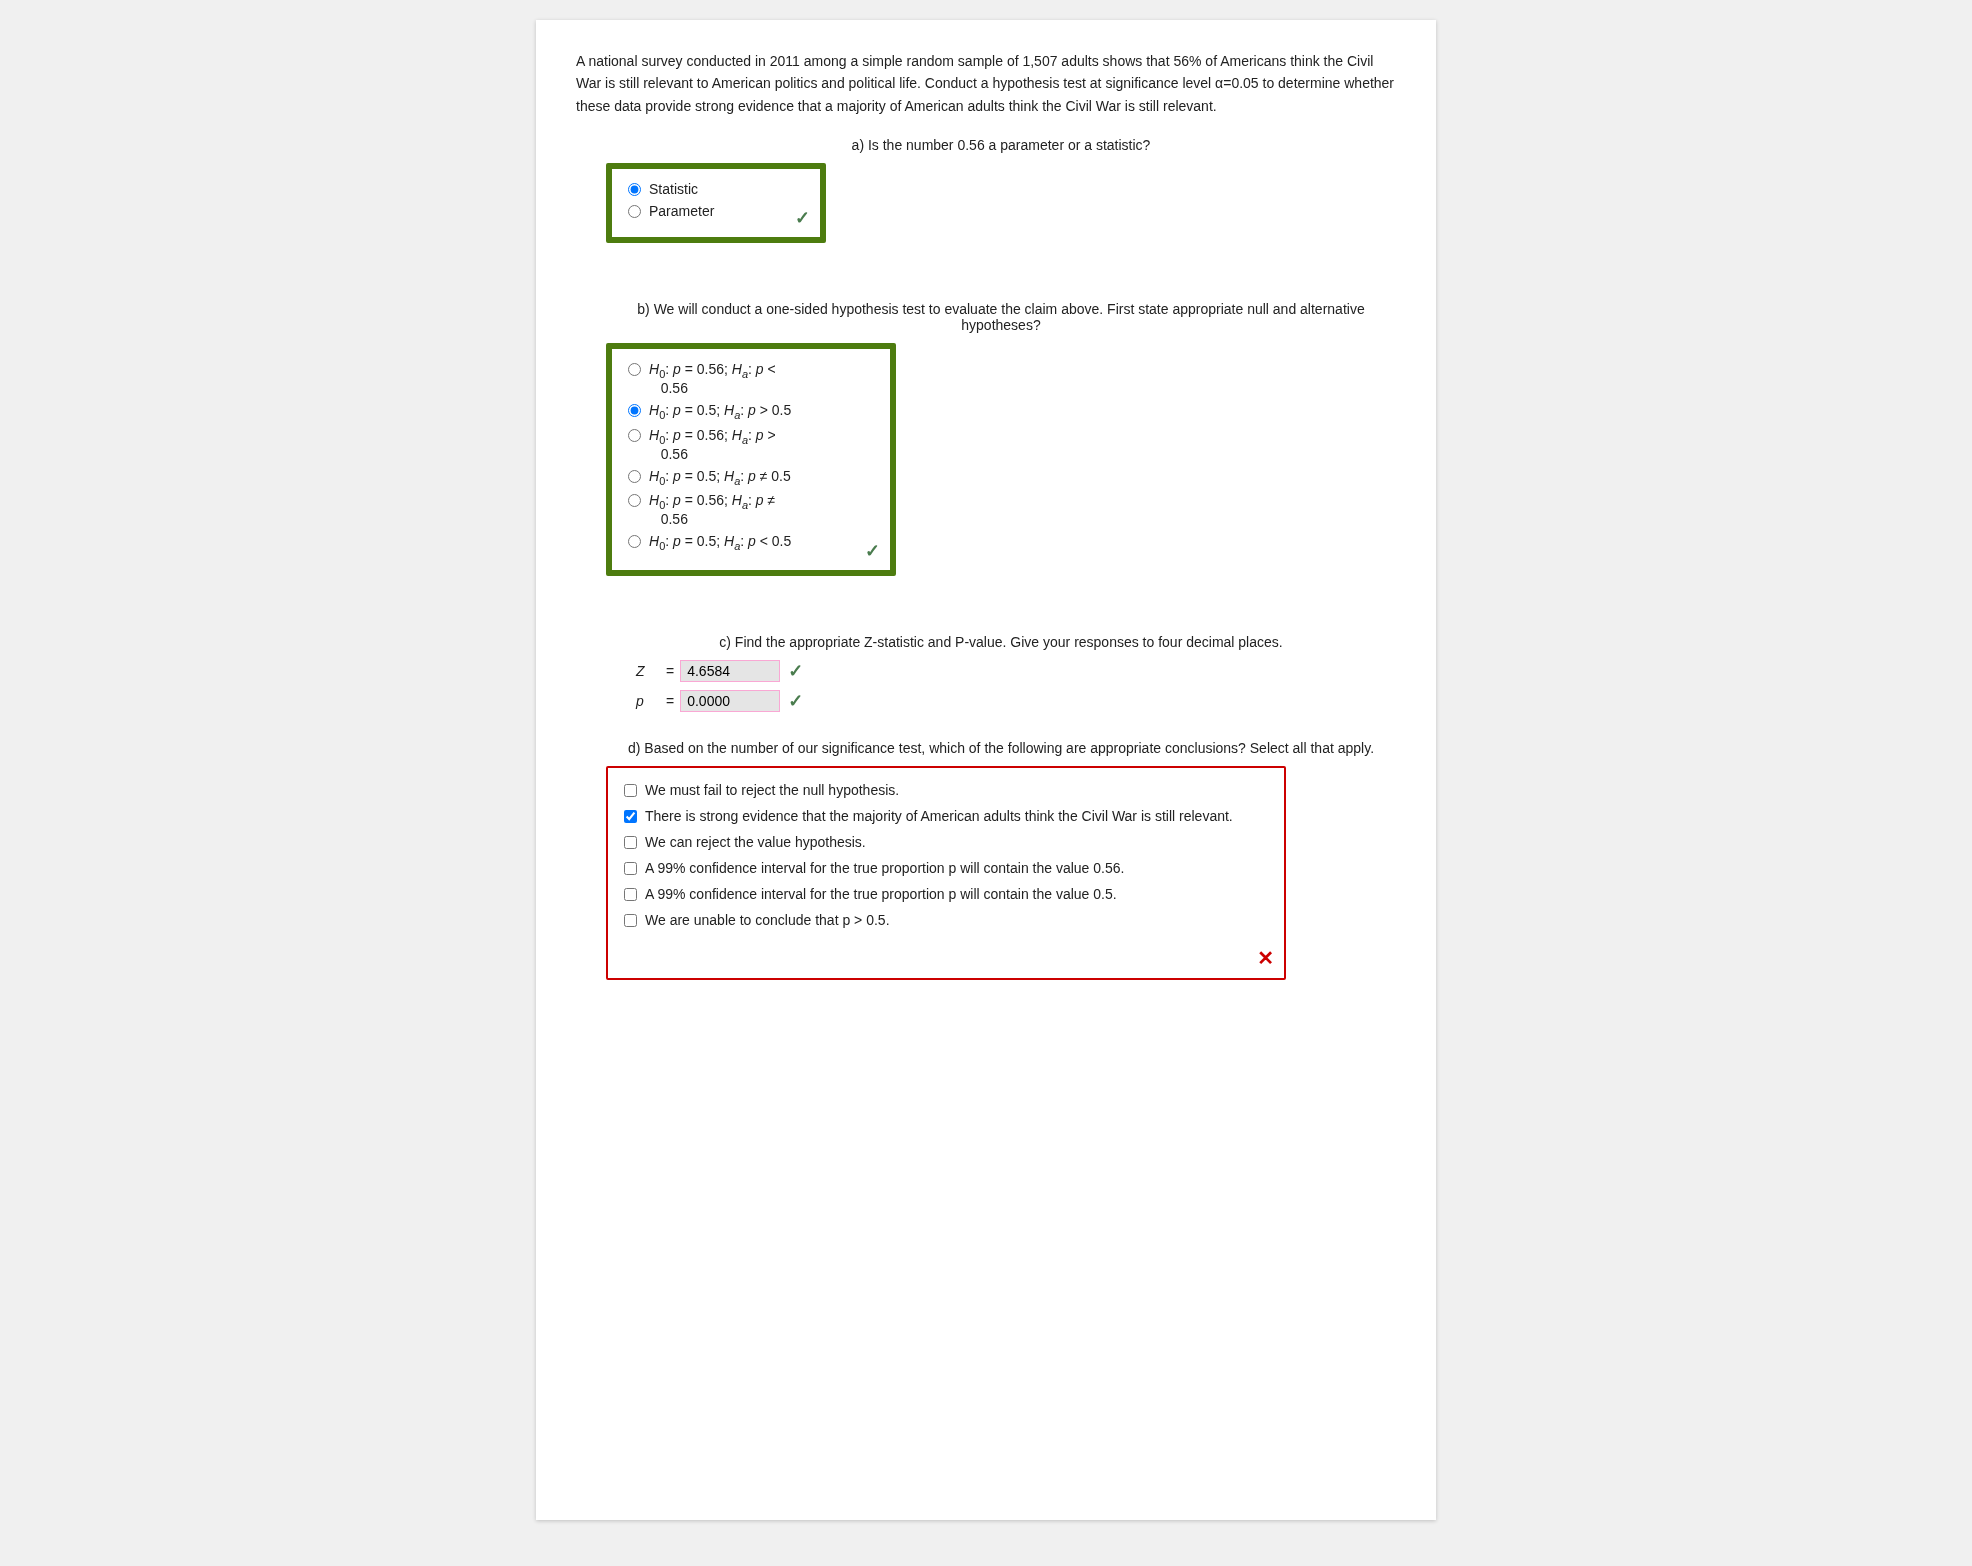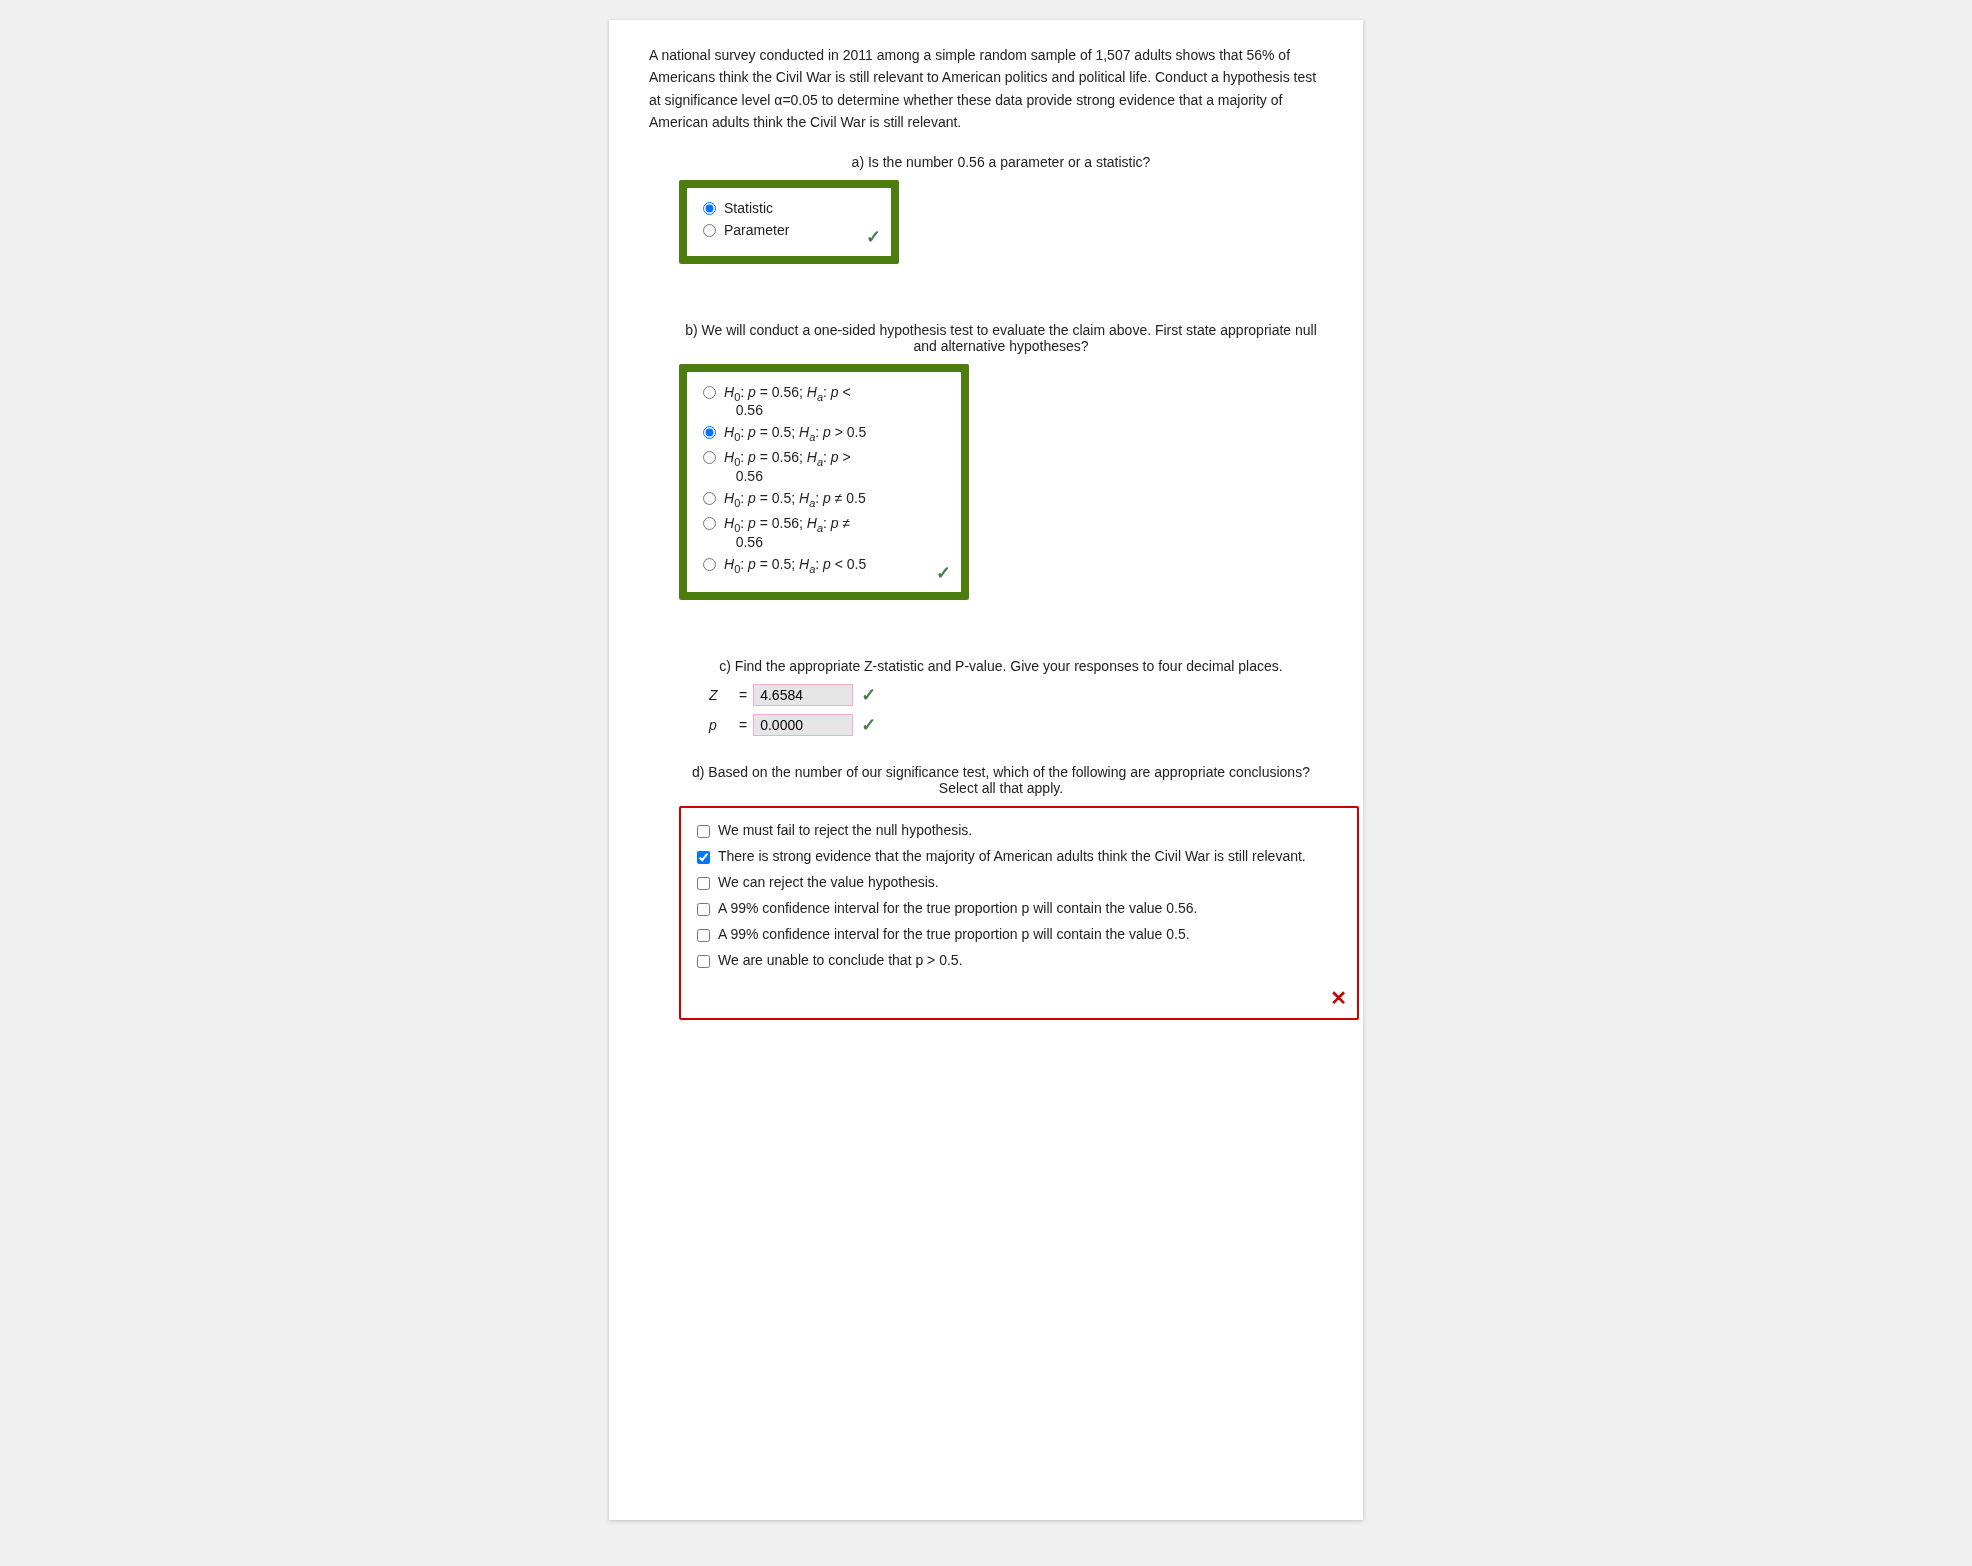--- a/index.html
+++ b/index.html
@@ -6,40 +6,40 @@
     body {
       font-family: Arial, sans-serif;
       font-size: 15px;
       background: #f0f0f0;
       display: flex;
       justify-content: center;
       padding: 20px;
     }
     .page {
       background: #fff;
-      width: 754px;
+      width: 900px;
       min-height: 1500px;
-      padding: 24px 40px;
+      padding: 30px 40px;
       box-shadow: 0 1px 4px rgba(0,0,0,0.2);
     }
     .intro-text {
       font-size: 14px;
       line-height: 1.6;
       margin-bottom: 20px;
       color: #222;
     }
     .question-label {
       font-size: 14px;
       margin-bottom: 10px;
       margin-left: 30px;
       color: #222;
       text-align: center;
     }
     .answer-box {
-      border: 8px solid #4d7c0f;
+      border: 6px solid #4d7c0f;
       border-radius: 2px;
       padding: 12px 16px;
       margin-left: 30px;
       display: inline-block;
       min-width: 220px;
       margin-bottom: 30px;
       position: relative;
     }
     .answer-box-red {
       border: 2px solid #cc0000;

